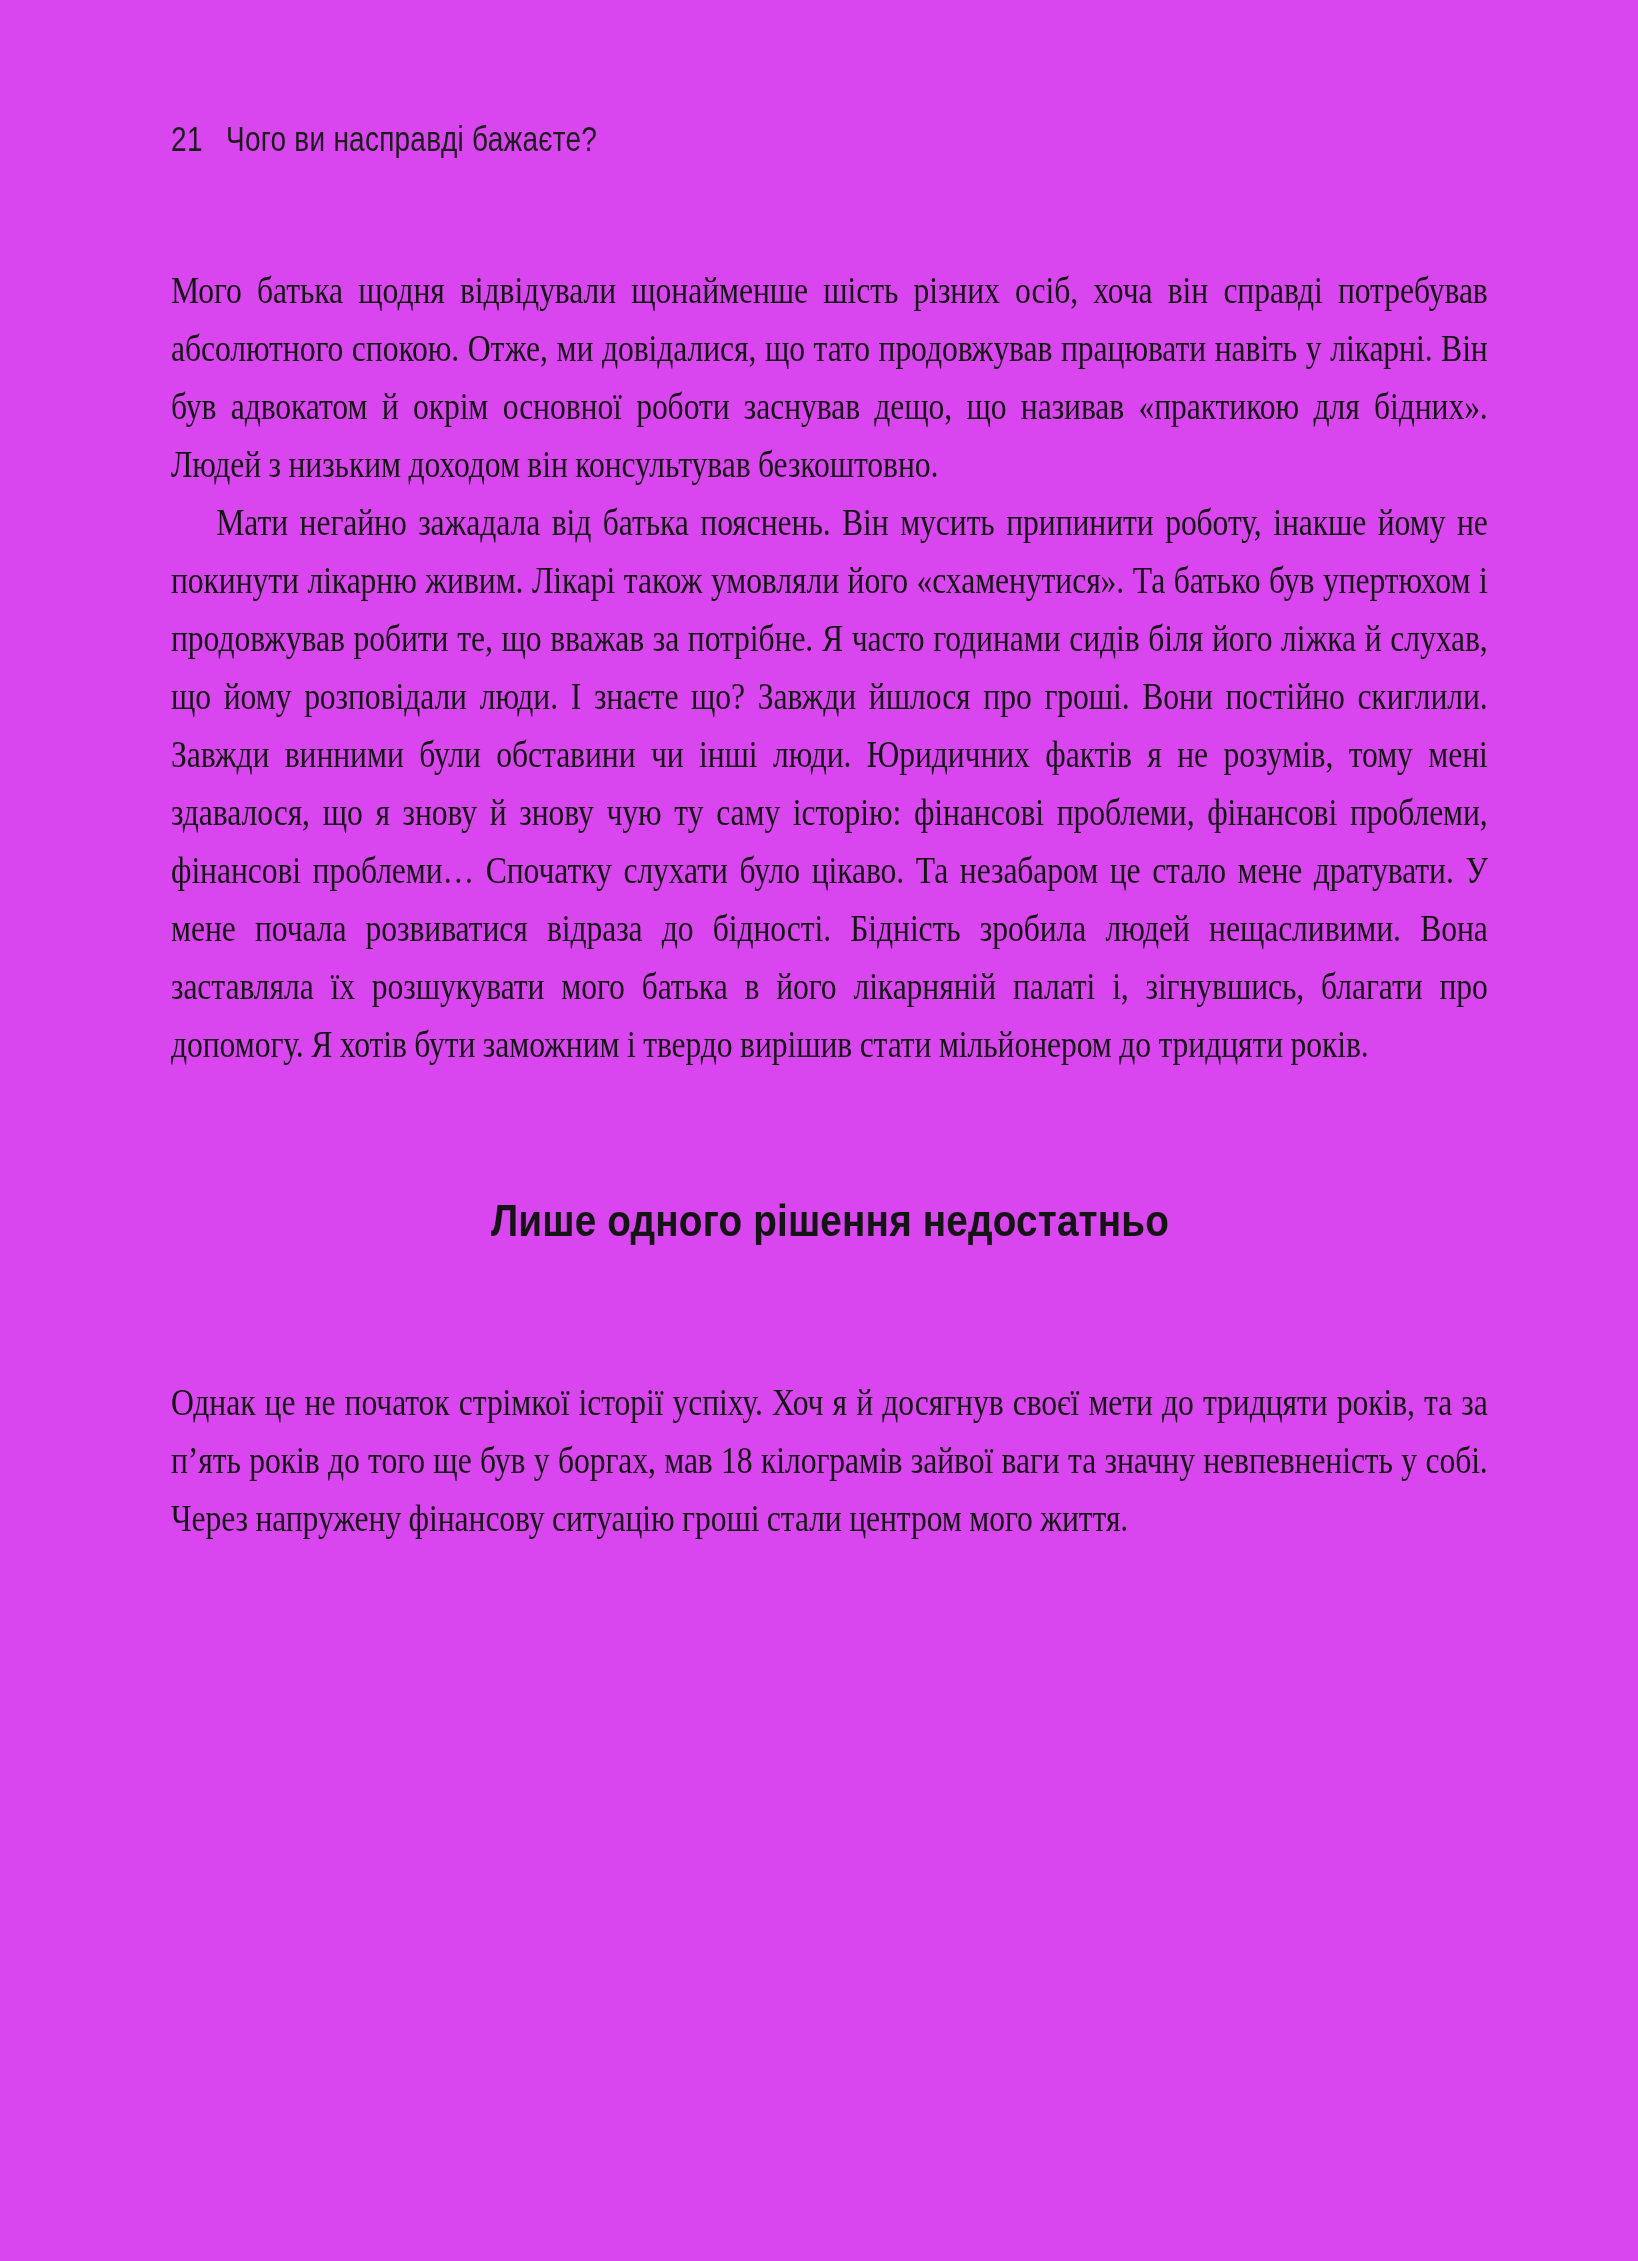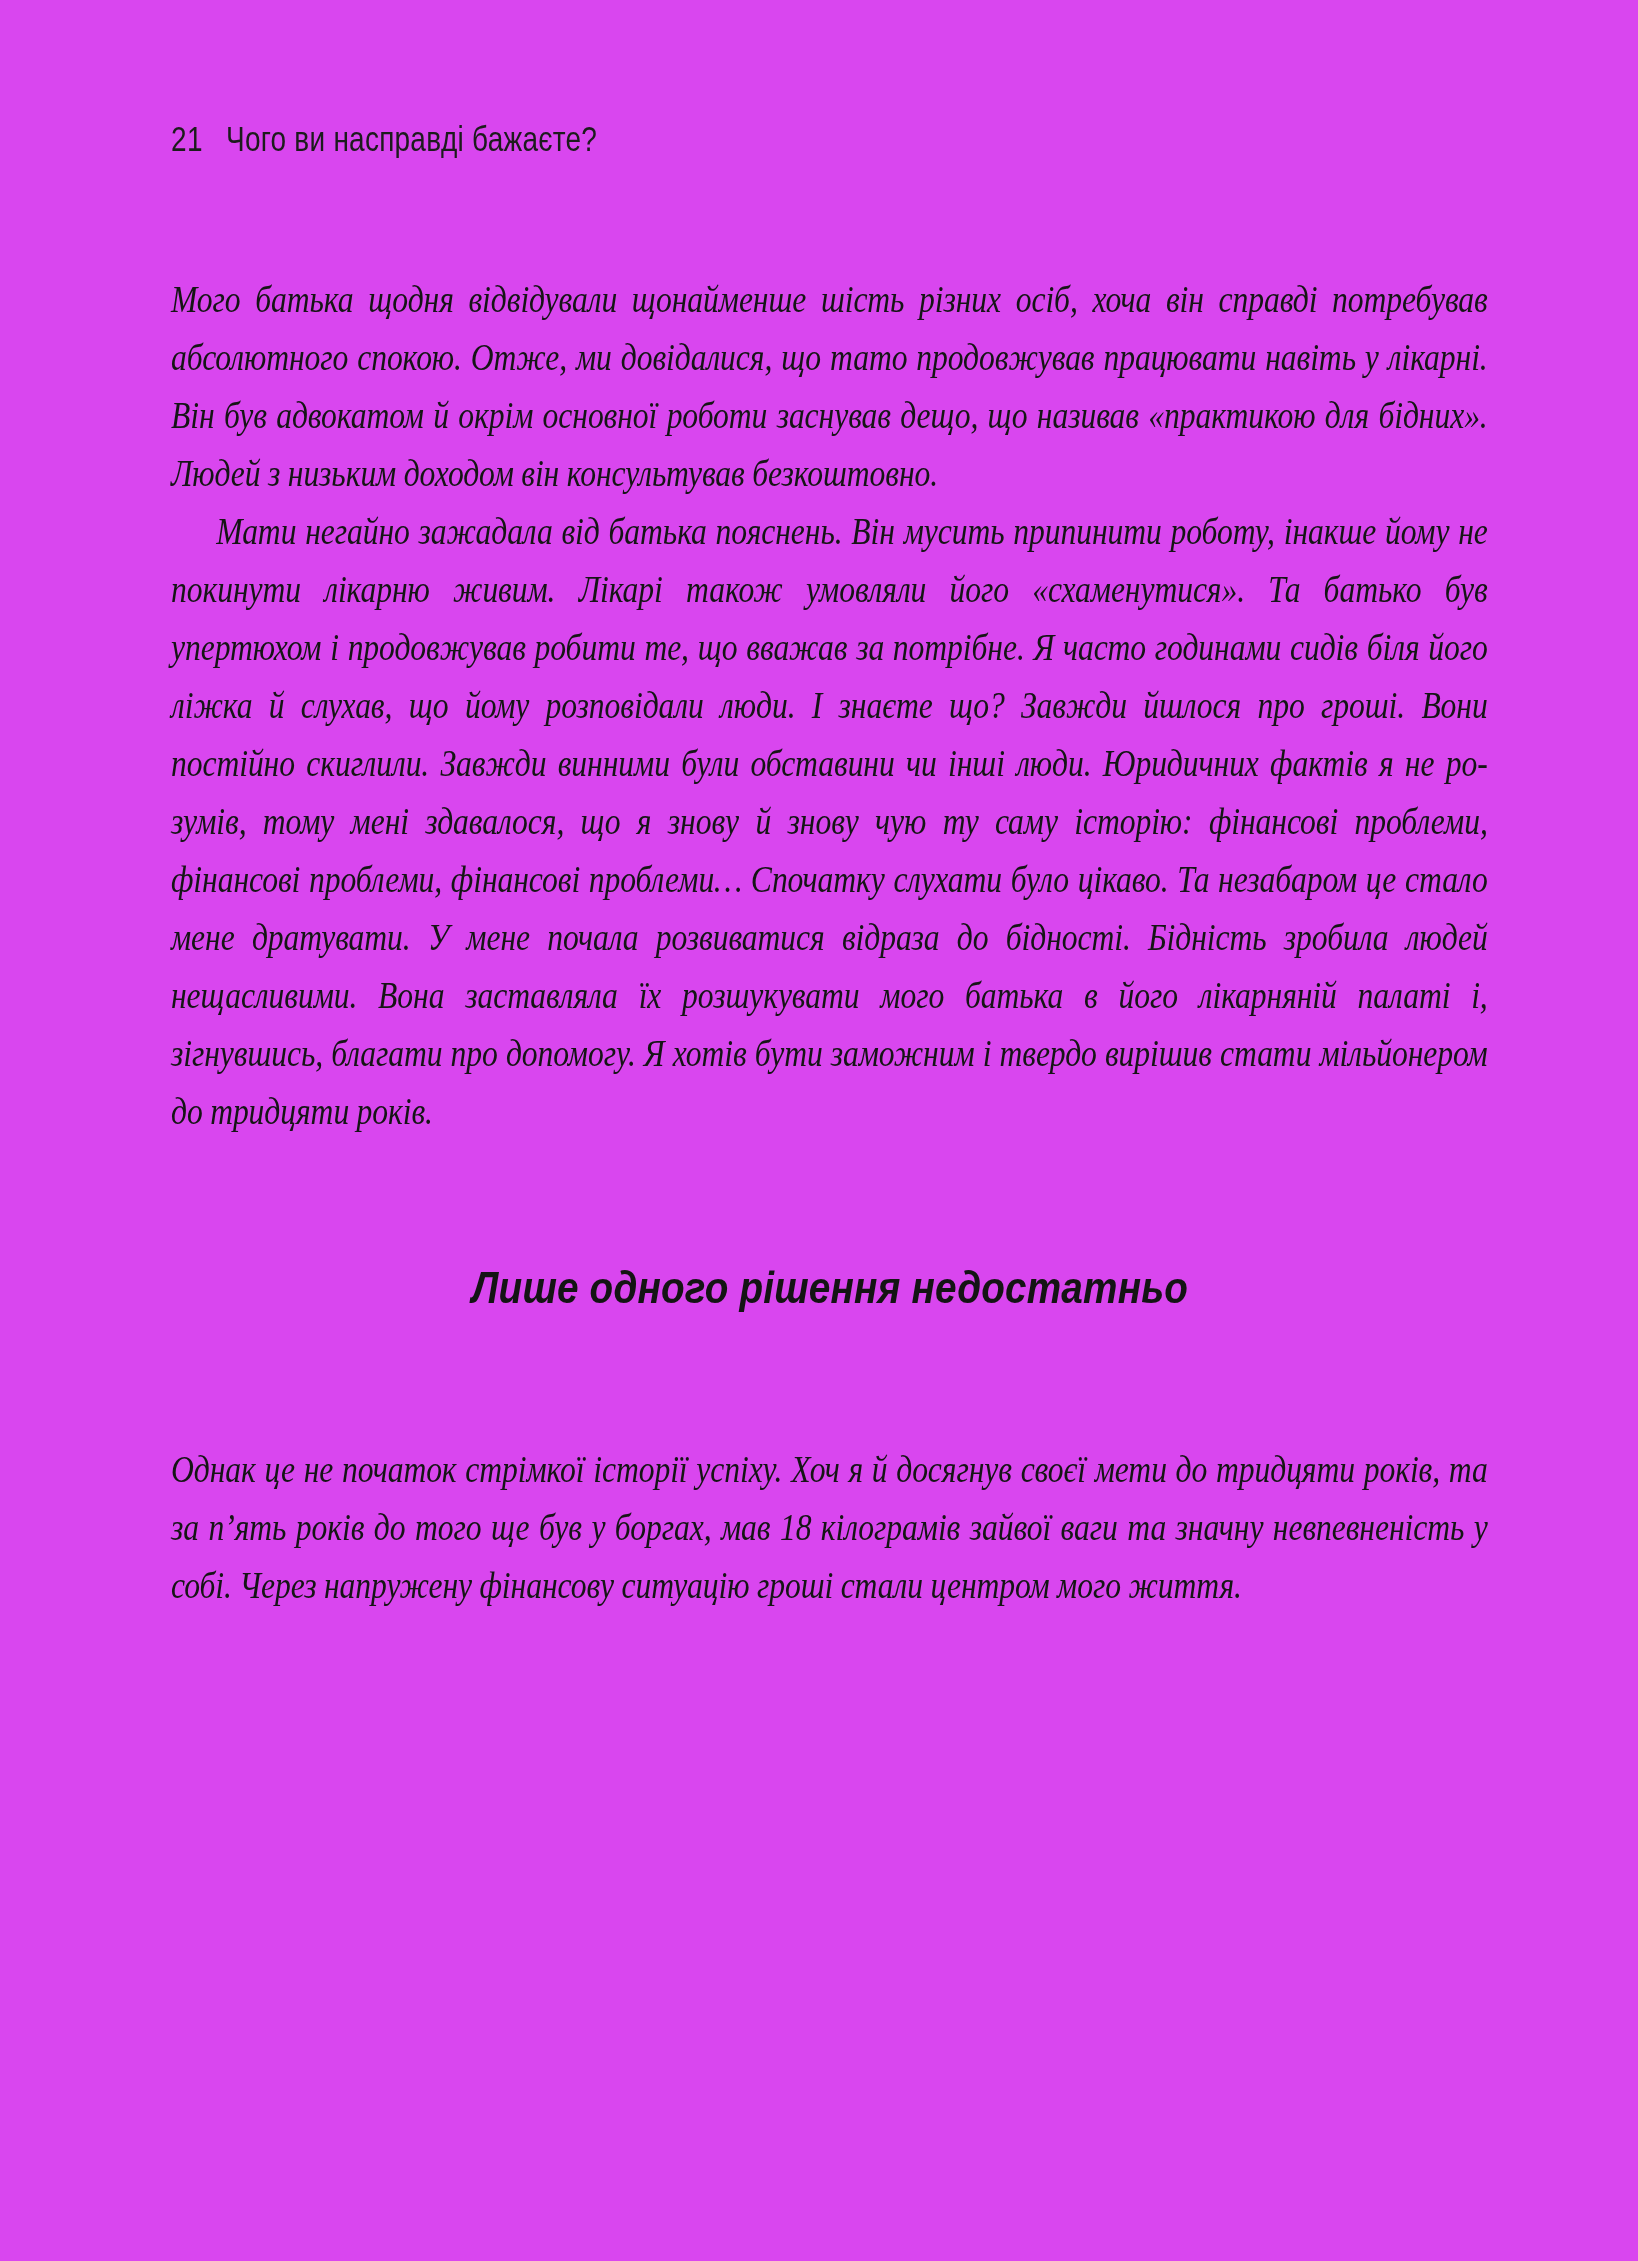--- a/index.html
+++ b/index.html
@@ -47,23 +47,22 @@
   .running-header .chapter-title {
     font-size: 35px;
     color: #1c1c1c;
     letter-spacing: 0.3px;
   }
 
   
   .textblock {
     position: absolute;
     left: 171px;
-    top: 271px;
+    top: 262px;
     width: 1318px;
-    font-style: italic;
   }
   p.body-par {
     margin: 0;
     font-family: "Liberation Serif", "DejaVu Serif", serif;
     font-size: 37px;
     line-height: 58px;
     text-align: justify;
     text-justify: inter-word;
     color: #151515;
     transform: scaleX(0.855);

